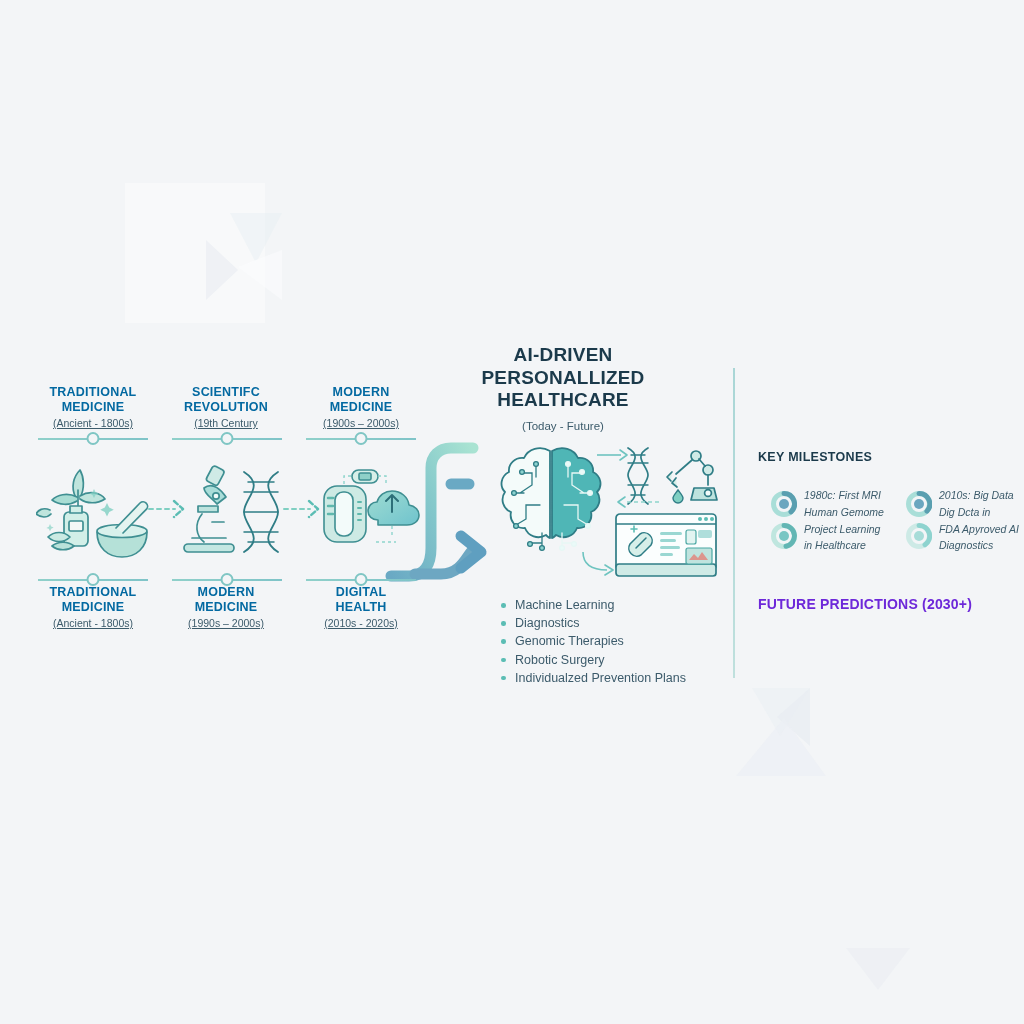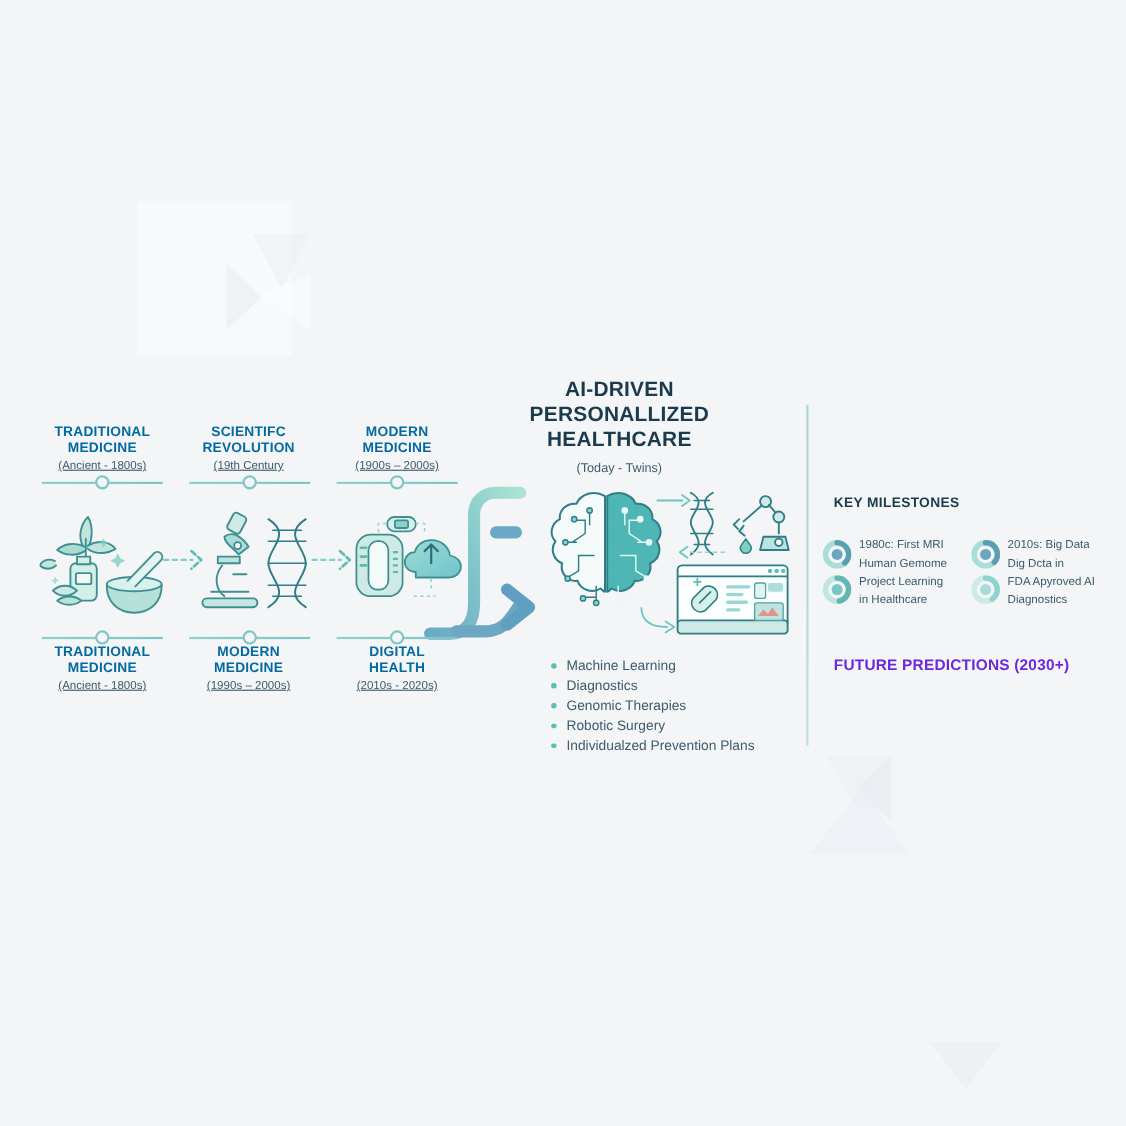--- a/index.html
+++ b/index.html
@@ -282,21 +282,21 @@
       <span>DIGITAL</span><br>
       <span>HEALTH</span>
     </div>
     <div class="tl-sub">(2010s - 2020s)</div>
   </div>
 
   <div class="headline" style="left:448px; top:344px; width:230px;">
     <span>AI-DRIVEN</span><br>
     <span>PERSONALLIZED</span><br>
     <span>HEALTHCARE</span>
-    <span class="era">(Today - Twins)</span>
+    <span class="era">(Today - Future)</span>
   </div>
 
   <div class="icon-box" style="left:492px; top:443px;">
     <svg width="120" height="132" viewBox="0 0 120 132" fill="none">
       <g stroke="#2f7d86" stroke-width="1.8" stroke-linejoin="round">
         <path d="M58 8c-10-6-22-2-26 7-9-1-16 6-15 14-8 4-10 14-4 20-5 7-2 17 6 20-2 9 5 17 14 16 3 8 13 12 21 7 2 2 3 3 4 3V8z" fill="#f4fbfa"></path>
         <path d="M60 8c10-6 22-2 26 7 9-1 16 6 15 14 8 4 10 14 4 20 5 7 2 17-6 20 2 9-5 17-14 16-3 8-13 12-21 7-2 2-3 3-4 3V8z" fill="#4fb6b6"></path>
       </g>
       <g stroke="#2f7d86" stroke-width="1.3" fill="none" stroke-linecap="round">
         <path d="M30 30h10v12M40 42l-12 8M22 50h10M44 22v12M48 62h-14v14M34 76l-10 6M50 90v14M38 100h12"></path>
@@ -393,21 +393,21 @@
     <li>Diagnostics</li>
     <li>Genomic Therapies</li>
     <li>Robotic Surgery</li>
     <li>Individualzed Prevention Plans</li>
   </ul>
 
   <div class="divider" style="left:733px; top:368px; height:310px;"></div>
 
   <div class="sec-head" style="left:758px; top:450px;">KEY MILESTONES</div>
 
-  <div class="ms-grid" style="left:748px; top:487px;">
+  <div class="ms-grid" style="left:771px; top:487px;font-style:italic;">
     <div class="ms-col">
       <div class="ms-rings">
         <svg width="26" height="26" viewBox="0 0 26 26">
           <circle cx="13" cy="13" r="10.5" fill="none" stroke="#a9ded8" stroke-width="5"></circle>
           <path d="M13 2.5a10.5 10.5 0 0 1 7 18.3" fill="none" stroke="#5a9fb0" stroke-width="5" stroke-linecap="round"></path>
           <circle cx="13" cy="13" r="5" fill="#6ba6bf"></circle>
         </svg>
         <svg width="26" height="26" viewBox="0 0 26 26">
           <circle cx="13" cy="13" r="10.5" fill="none" stroke="#bfe6df" stroke-width="5"></circle>
           <path d="M13 2.5a10.5 10.5 0 0 1 2 20.8" fill="none" stroke="#63b6b4" stroke-width="5" stroke-linecap="round"></path>

